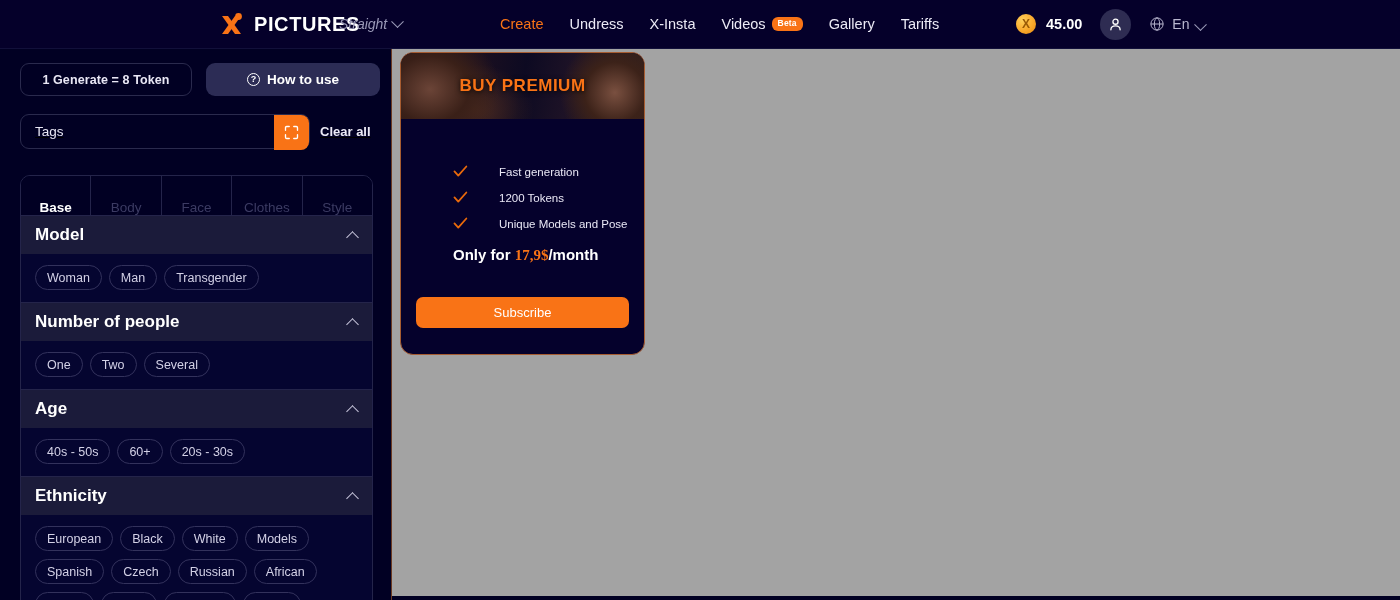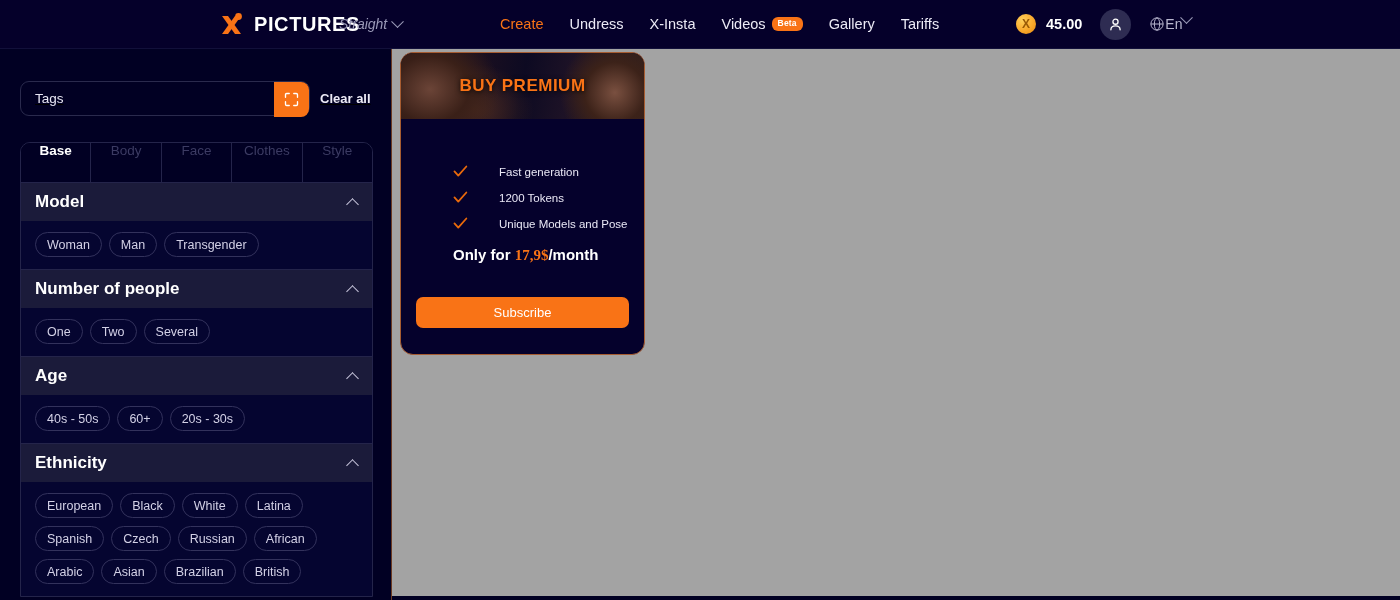--- a/index.html
+++ b/index.html
@@ -46,21 +46,21 @@
     width:20px; height:20px; border-radius:50%;
     background:radial-gradient(circle at 33% 30%, #ffcf5a 0%, #fbb034 45%, #e8890b 100%);
     display:flex; align-items:center; justify-content:center;
   }
   .coin-circle span { color:#9a5a06; font-size:12px; font-weight:bold; line-height:1; }
   .coin-val { color:#ffffff; font-size:14.5px; font-weight:bold; }
   .avatar {
     width:31px; height:31px; border-radius:50%; background:#2e2c52;
     display:flex; align-items:center; justify-content:center;
   }
-  .lang { display:flex; align-items:flex-start; color:#b9b7cf; font-size:14px; }
+  .lang { display:flex; align-items:flex-end; gap:7px; color:#b9b7cf; font-size:14px; }
 
   
   .sidebar {
     position:absolute; top:49px; left:0; width:392px; height:551px;
     background:#010023; border-right:1px solid #6b3a22;
     overflow:hidden;
   }
   .side-top { padding:14px 18px 0 20px; }
   .btn-row { display:flex; gap:14px; }
   .btn-token {
@@ -97,21 +97,21 @@
   }
   .clear-all { color:#eceaf6; font-size:13px; font-weight:bold; white-space:nowrap; }
 
   
   .panel {
     margin:26px 18px 0 20px; border:1px solid #24244a;
     border-radius:10px 10px 0 0; overflow:hidden;
   }
   .tabbar { display:flex; height:39px; }
   .tab {
-    flex:1; display:flex; align-items:flex-start; justify-content:center;
+    flex:1; display:flex; align-items:flex-end; justify-content:center;
     font-size:13.5px; color:#3c3b63; border-right:1px solid #24244a;
     background:#010023;
   }
   .tab:last-child { border-right:0; }
   .tab.active { color:#ffffff; font-weight:bold; }
 
   .sec-head {
     height:39px; background:#1b1b3a; display:flex; align-items:center;
     justify-content:space-between; padding:0 15px 0 14px;
     border-top:1px solid #24244a;
@@ -226,20 +226,29 @@
         </svg>
         <span>En</span>
         <span class="chev"></span>
       </div>
     </div>
   </div>
 
   <aside class="sidebar">
     <div class="side-top">
 
+      <div class="btn-row">
+        <div class="btn-token">
+          <span>1 Generate = 8 Token</span>
+        </div>
+        <div class="btn-how">
+          <span class="qmark">?</span>
+          <span>How to use</span>
+        </div>
+      </div>
 
       <div class="tags-row">
         <div class="tags-field">
           <input class="tags-input" type="text" placeholder="Tags" style="">
           <div class="scan-btn">
             <svg width="15" height="15" viewBox="0 0 20 20">
               <path d="M2 7V3.6A1.6 1.6 0 013.6 2H7" fill="none" stroke="#fff" stroke-width="1.8" stroke-linecap="round"></path>
               <path d="M13 2h3.4A1.6 1.6 0 0118 3.6V7" fill="none" stroke="#fff" stroke-width="1.8" stroke-linecap="round"></path>
               <path d="M18 13v3.4a1.6 1.6 0 01-1.6 1.6H13" fill="none" stroke="#fff" stroke-width="1.8" stroke-linecap="round"></path>
               <path d="M7 18H3.6A1.6 1.6 0 012 16.4V13" fill="none" stroke="#fff" stroke-width="1.8" stroke-linecap="round"></path>
@@ -300,21 +309,21 @@
       </div>
 
       <div class="sec-head">
         <span class="sec-title">Ethnicity</span>
         <span class="caret"></span>
       </div>
       <div class="sec-body">
         <div class="chip">European</div>
         <div class="chip">Black</div>
         <div class="chip">White</div>
-        <div class="chip">Latina</div>
+        <div class="chip">Models</div>
         <div class="chip">Spanish</div>
         <div class="chip">Czech</div>
         <div class="chip">Russian</div>
         <div class="chip">African</div>
         <div class="chip">Arabic</div>
         <div class="chip">Asian</div>
         <div class="chip">Brazilian</div>
         <div class="chip">British</div>
 
       </div>

